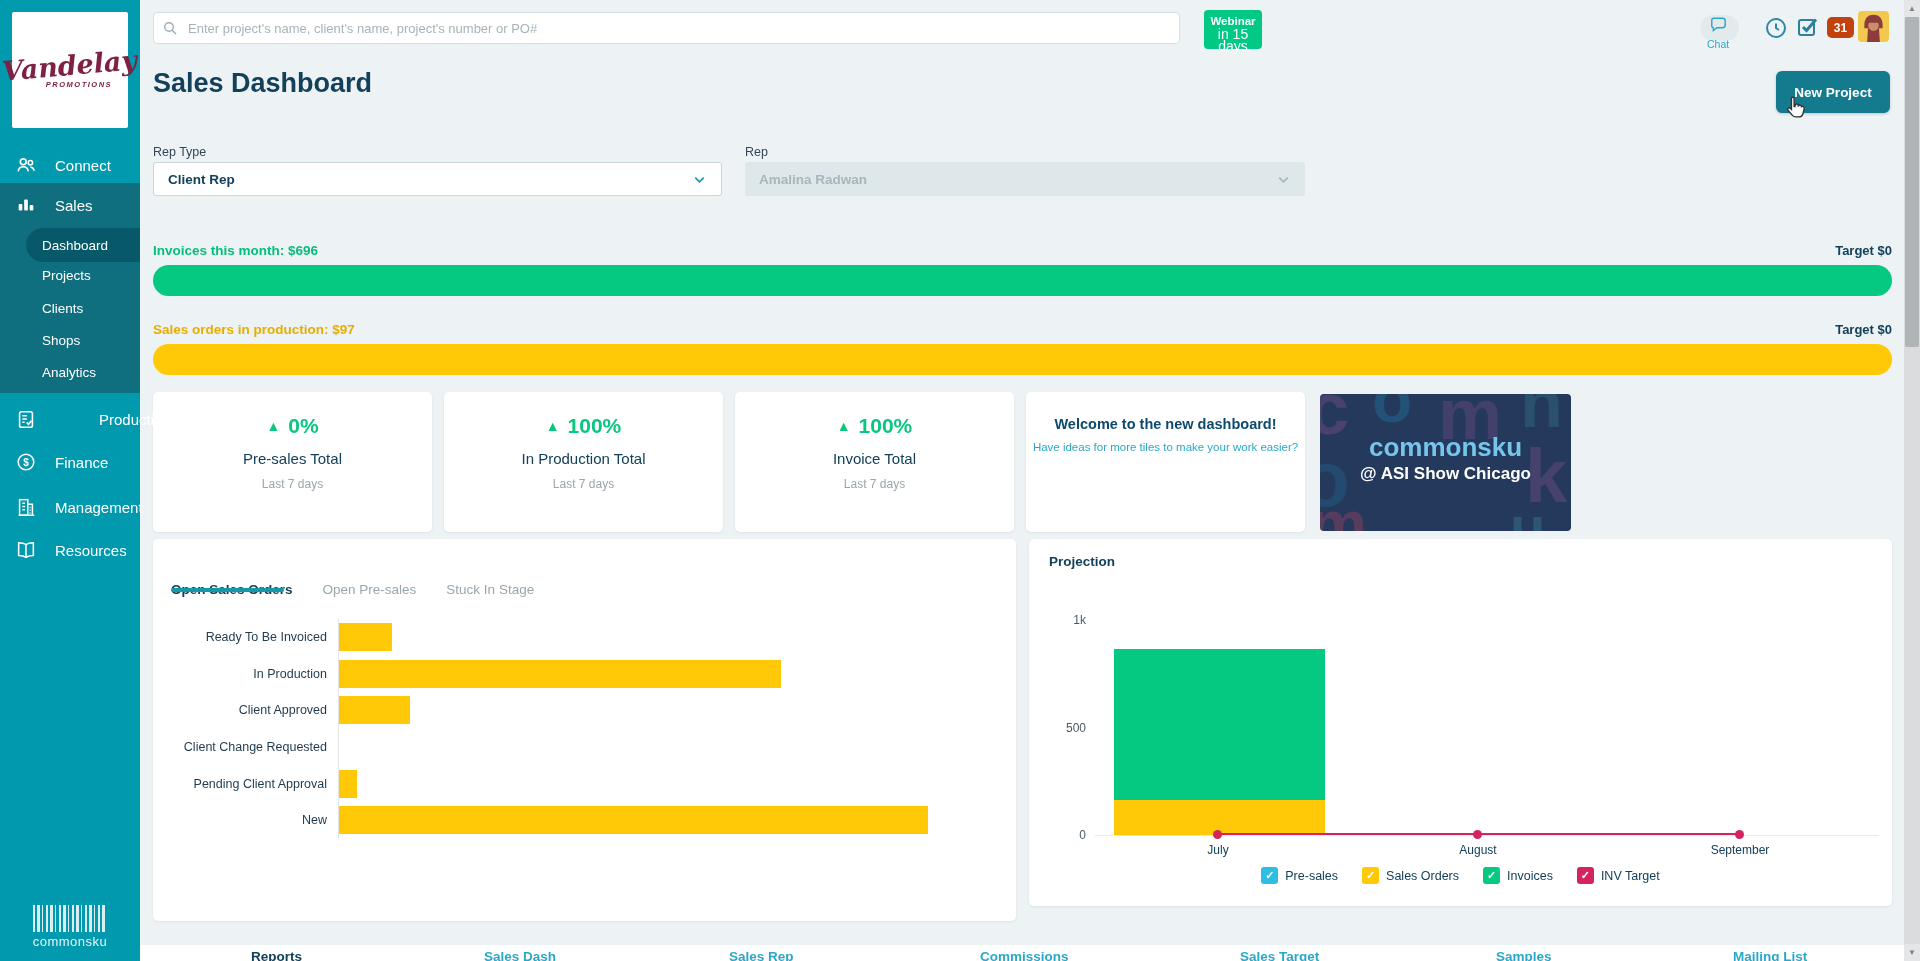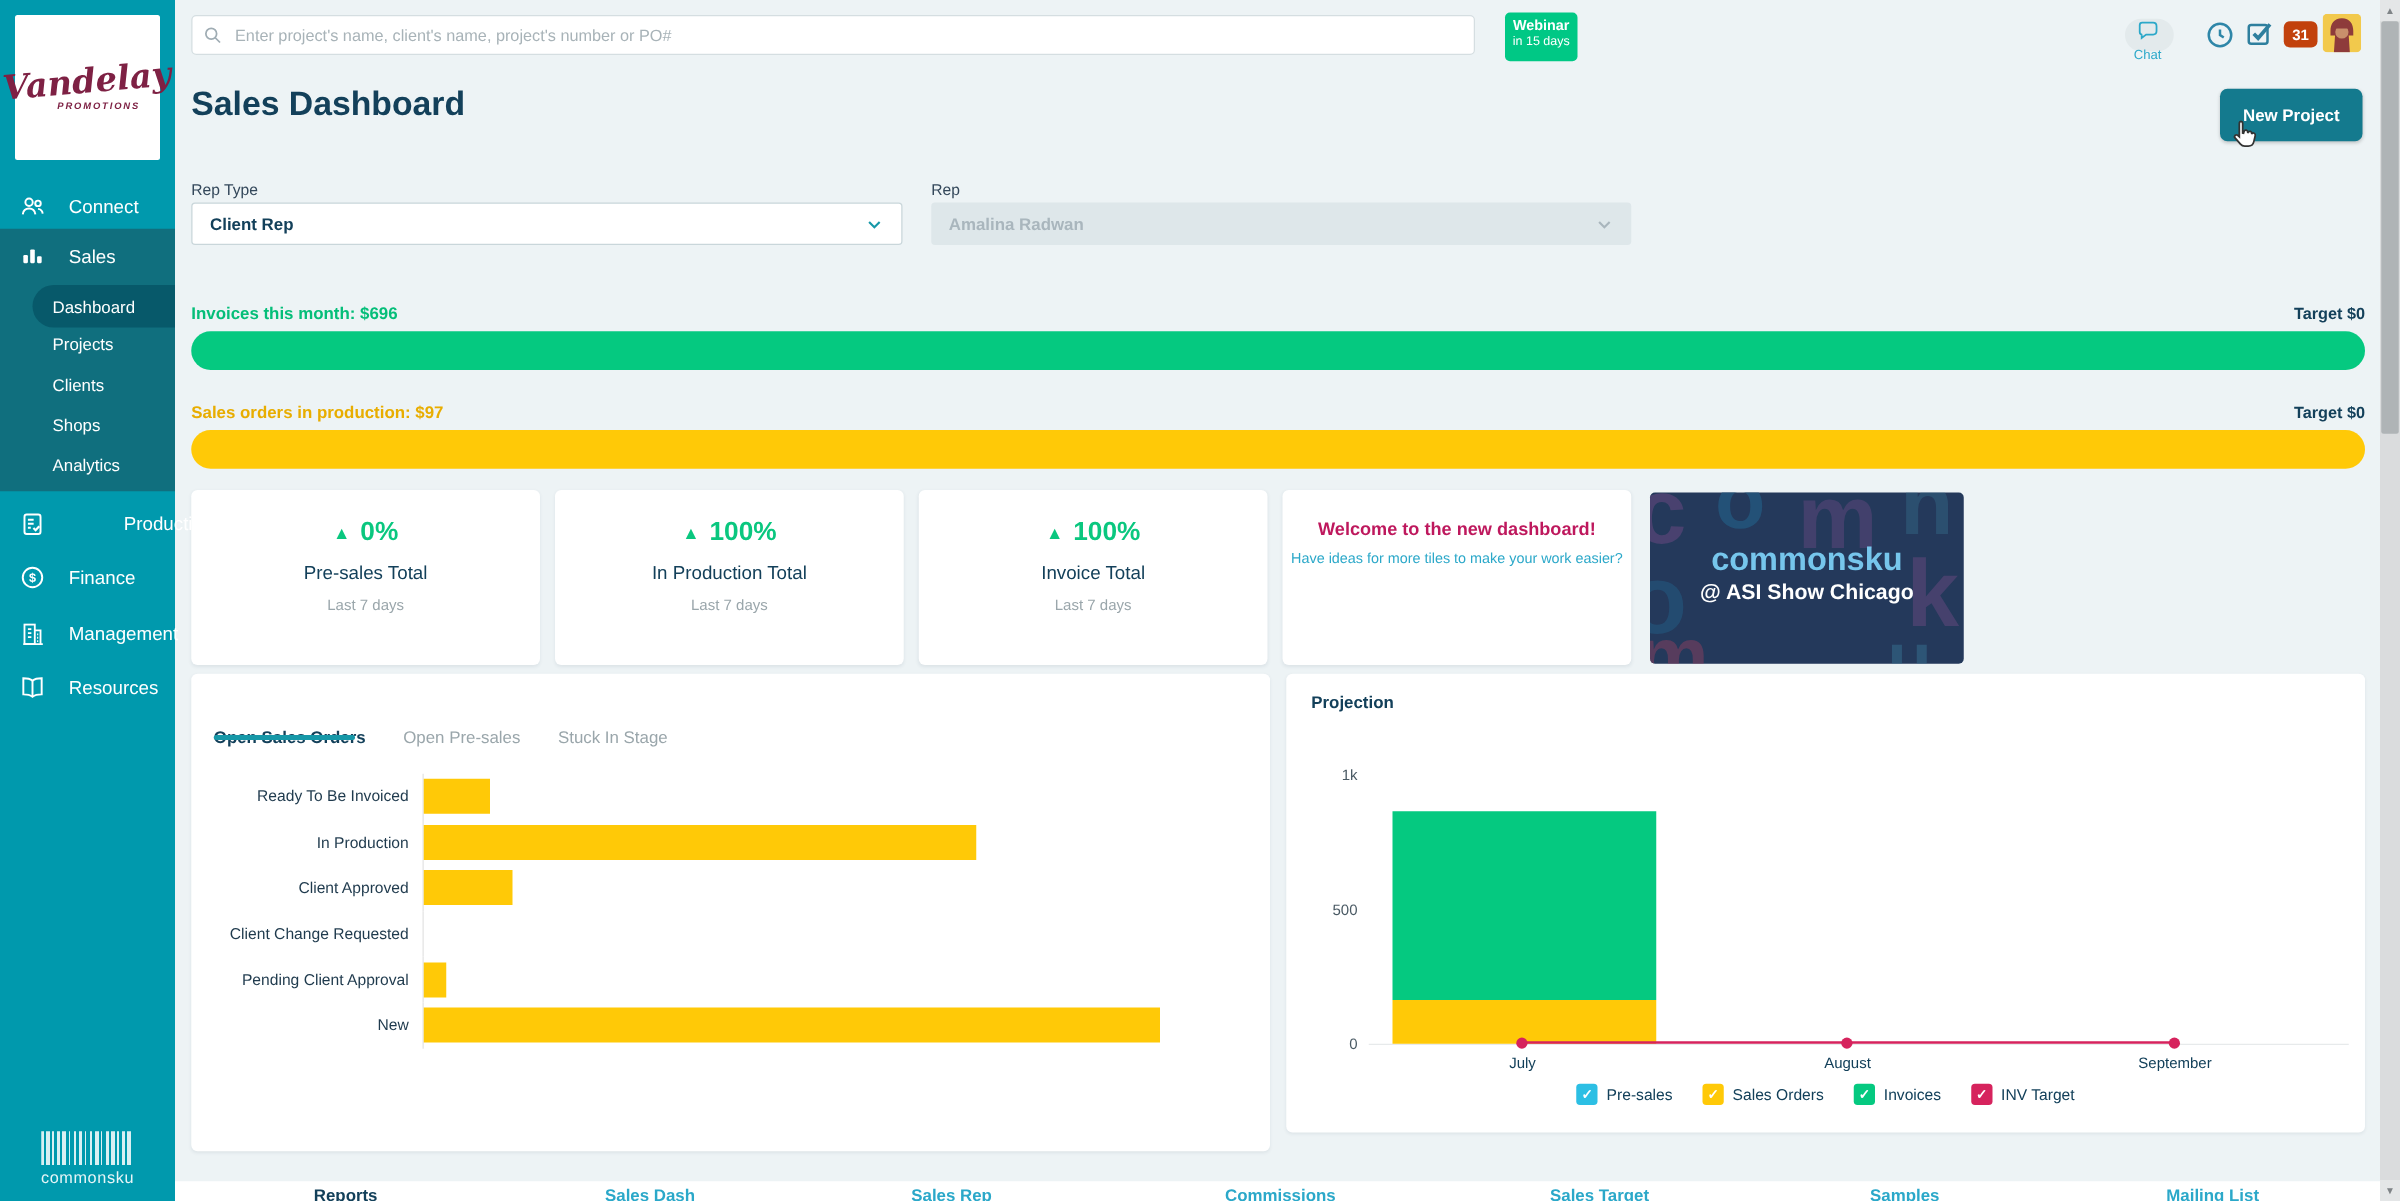--- a/index.html
+++ b/index.html
@@ -28,21 +28,21 @@
   .barcode-text { color:rgba(255,255,255,.9); font-size:13px; margin-top:2px; letter-spacing:.5px; }
 
   
   .search-input { position:absolute; left:153px; top:12px; width:1027px; height:32px; background:#fff; border:1px solid #D5DEE1;
                   border-radius:4px; font-size:13px; color:#44565F; padding:0 10px 0 34px; outline:none; font-family:inherit; }
   .search-input::placeholder { color:#A8B3B8; }
   .search-ic { position:absolute; left:162px; top:20px; width:16px; height:16px; z-index:2; }
   .webinar { position:absolute; left:1188px; top:10px; width:58px; height:39px; background:#00C885; border-radius:4px;
              color:#fff; text-align:center; cursor:pointer; padding-top:5px;margin-left:16px; }
   .webinar .w1 { font-size:11.5px; font-weight:bold; line-height:13px; }
-  .webinar .w2 { font-size:10px; line-height:12px; }
+  .webinar .w2 { font-size:14px; line-height:12px; }
   .chat-pill { position:absolute; left:1700px; top:15px; height:26px; padding:0 10px 0 7px; background:#E3EAEC; border-radius:13px;
                display:flex; align-items:center; gap:4px; cursor:pointer;flex-direction:column; }
   .chat-pill .chat-txt { font-size:10.5px; color:#2BA8C9; }
   .top-ic { position:absolute; width:24px; height:24px; cursor:pointer; }
   .badge-31 { position:absolute; left:1827px; top:17px; min-width:27px; height:21px; background:#c2410c; border-radius:5px;
               color:#fff; font-size:12px; font-weight:bold; display:flex; align-items:center; justify-content:center; padding:0 5px; cursor:pointer; }
   .avatar { position:absolute; left:1858px; top:11px; width:31px; height:31px; border-radius:4px; overflow:hidden; cursor:pointer; }
 
   
   .page-title { position:absolute; left:153px; top:68px; font-size:27px; font-weight:bold; color:#13405A; }
@@ -65,21 +65,21 @@
   .p-bar { position:absolute; left:153px; width:1739px; height:31px; border-radius:16px; }
 
   
   .card { position:absolute; background:#fff; border-radius:5px; box-shadow:0 1px 3px rgba(24,50,71,.08); }
   .stat-card { top:392px; width:279px; height:140px; text-align:center; }
   .stat-pct { margin-top:22px; font-size:21px; font-weight:bold; display:flex; justify-content:center; align-items:center; gap:8px; }
   .stat-pct .tri { font-size:14px; }
   .stat-title { margin-top:12px; font-size:15px; color:#13405A; }
   .stat-period { margin-top:10px; font-size:12px; color:#9AA6AB; }
   .welcome-card { left:1026px; top:392px; width:279px; height:140px; text-align:center; }
-  .welcome-title { margin-top:24px; font-size:14.5px; font-weight:bold; color:#be185d; }
+  .welcome-title { margin-top:24px; font-size:14.5px; font-weight:bold; color:#0c4a6e; }
   .welcome-link { margin-top:9px; font-size:11.5px; color:#2BA8C9; cursor:pointer; padding:0 6px; }
   .banner { position:absolute; left:1320px; top:394px; width:251px; height:137px; background:#24395B; border-radius:4px; overflow:hidden; cursor:pointer; }
   .banner .pat { position:absolute; font-weight:bold; font-family:"Liberation Sans",sans-serif; line-height:1; user-select:none; }
   .banner-text { position:absolute; left:0; right:0; top:38px; text-align:center; z-index:2; }
   .banner-brand { font-size:26px; font-weight:bold; color:#76C6EC; line-height:30px; }
   .banner-sub { font-size:17px; font-weight:bold; color:#fff; line-height:24px; }
 
   
   .orders-card { left:153px; top:539px; width:863px; height:382px; }
   .tabs { position:absolute; left:18px; top:19px; display:flex; gap:30px;margin-top:24px; }

